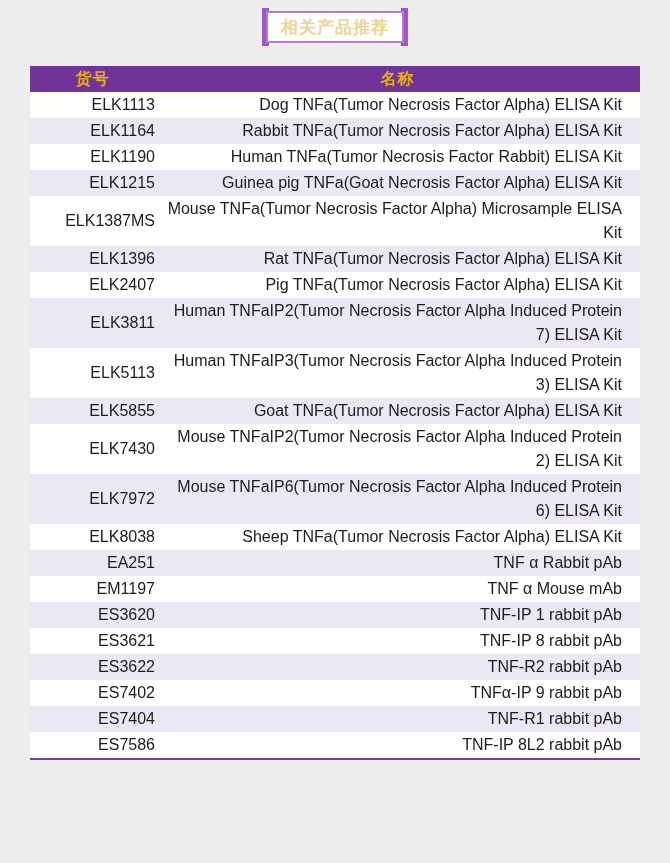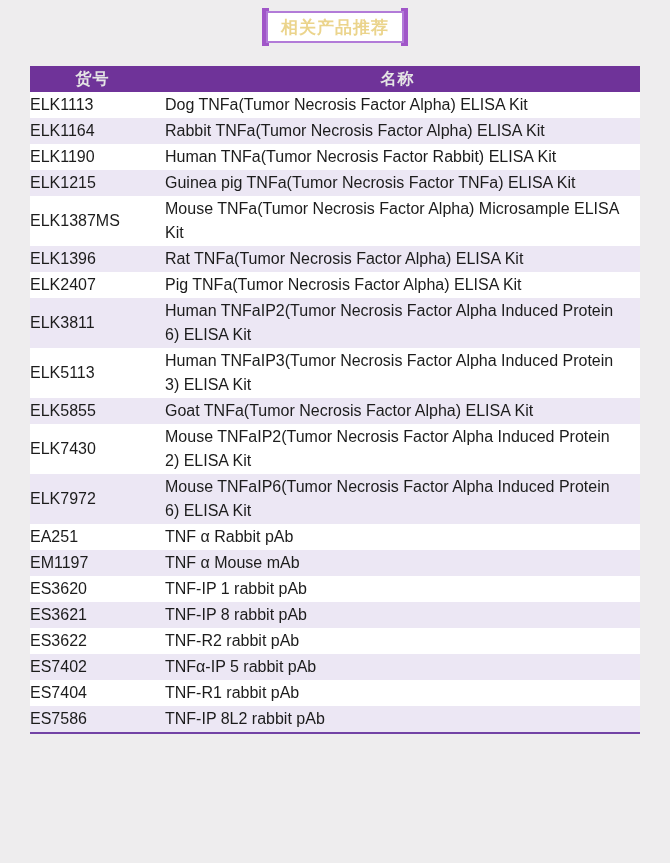--- a/index.html
+++ b/index.html
@@ -52,35 +52,35 @@
   
   table.products {
     width: 610px;
     margin: 20px 30px 0 30px;
     border-collapse: collapse;
     border-bottom: 2px solid var(--table-bottom-border, #7243A5);
     table-layout: fixed;
   }
   table.products thead th {
     background: var(--header-bg, #6F3399);
-    color: #e5e5e5;
+    color: #eab308;
     font-size: 16px;
     font-weight: bold;
     height: 26px;
     padding: 0;
     text-align: center;
     letter-spacing: 1px;
   }
   table.products col.code-col { width: 125px; }
   table.products tbody td {
     font-size: 16px;
     line-height: 24px;
     padding: 1px 0;
     color: #1C1C1C;
-    text-align: left;
+    text-align: right;
     vertical-align: middle;
   }
   table.products tbody td.name {
     padding-left: 10px;
     padding-right: 18px;
   }
   table.products tbody tr:nth-child(odd)  { background: #FFFFFF; }
   table.products tbody tr:nth-child(even) { background: var(--row-alt-bg, #ECE7F4); }
 </style>
 </head>
@@ -113,53 +113,57 @@
       <tr>
     <td class="code">ELK1164</td>
     <td class="name">Rabbit TNFa(Tumor Necrosis Factor Alpha) ELISA Kit</td>
   </tr>
       <tr>
     <td class="code">ELK1190</td>
     <td class="name">Human TNFa(Tumor Necrosis Factor Rabbit) ELISA Kit</td>
   </tr>
       <tr>
     <td class="code">ELK1215</td>
-    <td class="name">Guinea pig TNFa(Tumor Necrosis Factor TNFa) ELISA Kit</td>
+    <td class="name">Guinea pig TNFa(Goat Necrosis Factor Alpha) ELISA Kit</td>
   </tr>
       <tr>
     <td class="code">ELK1387MS</td>
     <td class="name">Mouse TNFa(Tumor Necrosis Factor Alpha) Microsample ELISA Kit</td>
   </tr>
       <tr>
     <td class="code">ELK1396</td>
     <td class="name">Rat TNFa(Tumor Necrosis Factor Alpha) ELISA Kit</td>
   </tr>
       <tr>
     <td class="code">ELK2407</td>
     <td class="name">Pig TNFa(Tumor Necrosis Factor Alpha) ELISA Kit</td>
   </tr>
       <tr>
     <td class="code">ELK3811</td>
-    <td class="name">Human TNFaIP2(Tumor Necrosis Factor Alpha Induced Protein 6) ELISA Kit</td>
+    <td class="name">Human TNFaIP2(Tumor Necrosis Factor Alpha Induced Protein 7) ELISA Kit</td>
   </tr>
       <tr>
     <td class="code">ELK5113</td>
     <td class="name">Human TNFaIP3(Tumor Necrosis Factor Alpha Induced Protein 3) ELISA Kit</td>
   </tr>
       <tr>
     <td class="code">ELK5855</td>
     <td class="name">Goat TNFa(Tumor Necrosis Factor Alpha) ELISA Kit</td>
   </tr>
       <tr>
     <td class="code">ELK7430</td>
     <td class="name">Mouse TNFaIP2(Tumor Necrosis Factor Alpha Induced Protein 2) ELISA Kit</td>
   </tr>
       <tr>
     <td class="code">ELK7972</td>
     <td class="name">Mouse TNFaIP6(Tumor Necrosis Factor Alpha Induced Protein 6) ELISA Kit</td>
+  </tr>
+      <tr>
+    <td class="code">ELK8038</td>
+    <td class="name">Sheep TNFa(Tumor Necrosis Factor Alpha) ELISA Kit</td>
   </tr>
       <tr>
     <td class="code">EA251</td>
     <td class="name">TNF α Rabbit pAb</td>
   </tr>
       <tr>
     <td class="code">EM1197</td>
     <td class="name">TNF α Mouse mAb</td>
   </tr>
       <tr>
@@ -169,21 +173,21 @@
       <tr>
     <td class="code">ES3621</td>
     <td class="name">TNF-IP 8 rabbit pAb</td>
   </tr>
       <tr>
     <td class="code">ES3622</td>
     <td class="name">TNF-R2 rabbit pAb</td>
   </tr>
       <tr>
     <td class="code">ES7402</td>
-    <td class="name">TNFα-IP 5 rabbit pAb</td>
+    <td class="name">TNFα-IP 9 rabbit pAb</td>
   </tr>
       <tr>
     <td class="code">ES7404</td>
     <td class="name">TNF-R1 rabbit pAb</td>
   </tr>
       <tr>
     <td class="code">ES7586</td>
     <td class="name">TNF-IP 8L2 rabbit pAb</td>
   </tr>
     </tbody>

